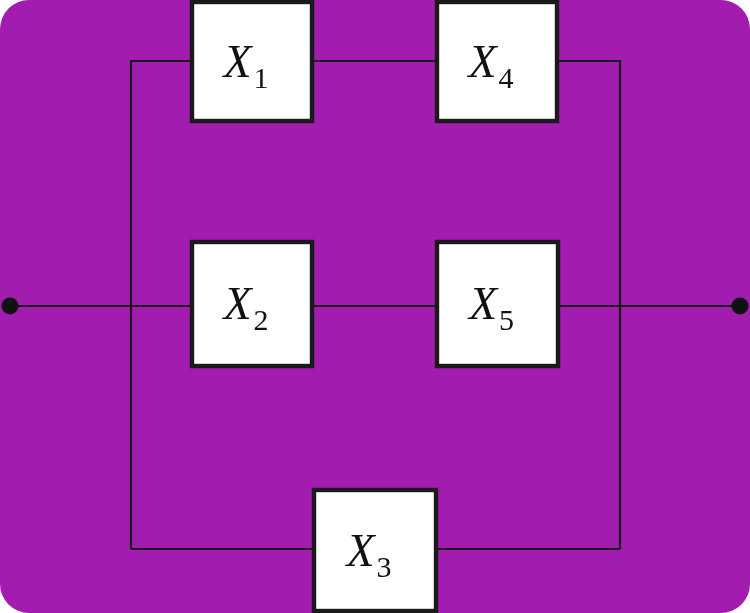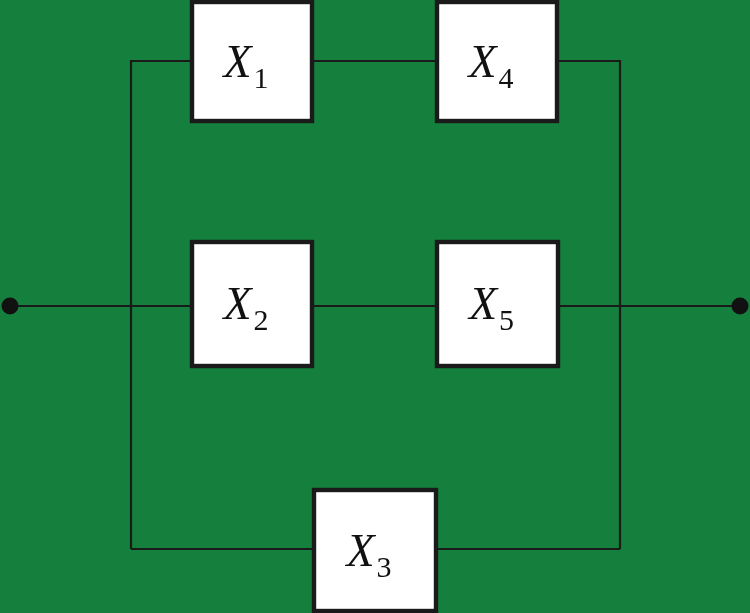--- a/index.html
+++ b/index.html
@@ -50,21 +50,21 @@
     dominant-baseline: alphabetic;
   }
   .block-label .sub {
     font-size: 30px;
     font-style: normal;
   }
 </style>
 </head>
 <body>
 
-<div id="diagram-canvas" style="background: #15803d;">
+<div id="diagram-canvas" style="background: #a21caf; border-radius: 29px;">
 
   <svg viewBox="0 0 750 613" xmlns="http://www.w3.org/2000/svg">
 
     <g>
       <line class="wire" x1="10" y1="306" x2="192" y2="306" stroke="#1a1a1a"></line>
       <line class="wire" x1="558" y1="306" x2="740" y2="306" stroke="#1a1a1a"></line>
       <line class="wire" x1="131" y1="61" x2="192" y2="61" stroke="#1a1a1a"></line>
       <line class="wire" x1="312" y1="61" x2="437" y2="61" stroke="#1a1a1a"></line>
       <line class="wire" x1="557" y1="61" x2="620" y2="61" stroke="#1a1a1a"></line>
       <line class="wire" x1="312" y1="306" x2="437" y2="306" stroke="#1a1a1a"></line>

